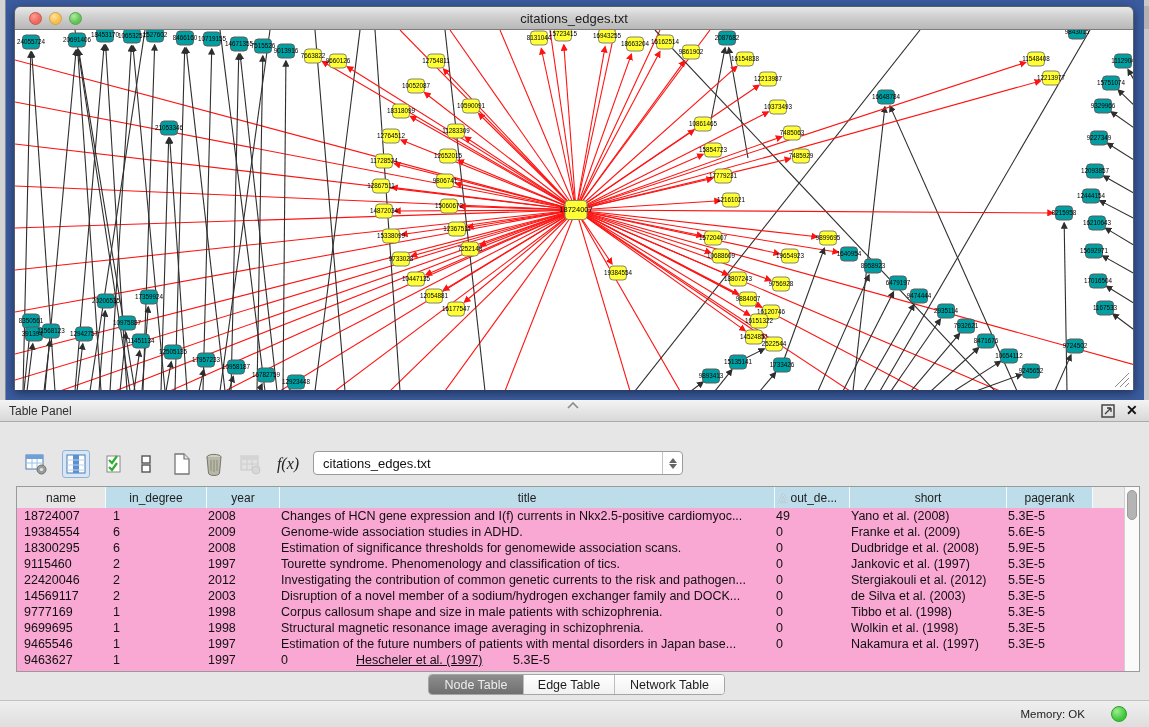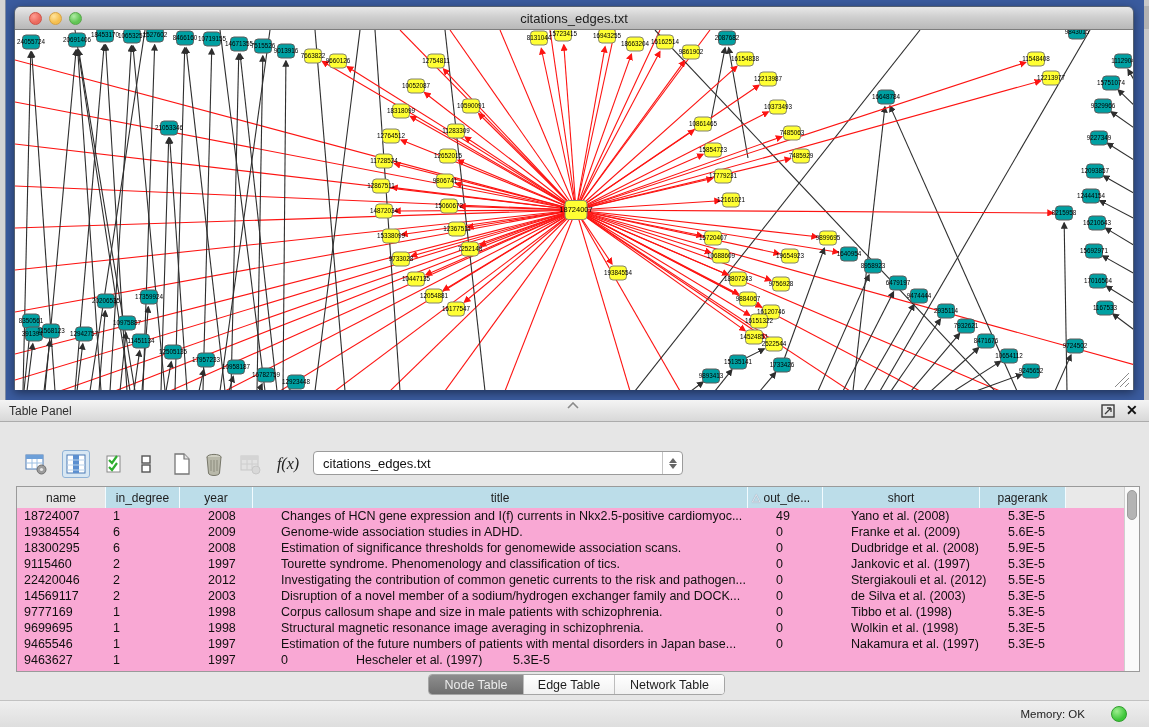--- a/index.html
+++ b/index.html
@@ -744,21 +744,21 @@
           <i class="dn"></i>
         </span>
     </div>
   </div>
 
   <div class="table-wrap">
     <div class="thead" id="thead">
         <div class="th gray" style="width: 89px;">
           <span>name</span>
         </div>
-        <div class="th" style="width: 74px;">
+        <div class="th" style="width: 101px;">
           <span>in_degree</span>
         </div>
         <div class="th" style="width: 73px;">
           <span>year</span>
         </div>
         <div class="th" style="width: 495px;">
           <span>title</span>
         </div>
         <div class="th" style="width: 75px; justify-content: flex-start; padding-left: 4px;">
           <span class="sortg">△</span>
@@ -852,21 +852,21 @@
           <div class="td" style="width: 495px;">Estimation of the future numbers of patients with mental disorders in Japan base...</div>
           <div class="td" style="width: 75px;">0</div>
           <div class="td" style="width: 157px;">Nakamura et al. (1997)</div>
           <div class="td" style="width: 86px;">5.3E-5</div>
         </div>
         <div class="tr">
           <div class="td" style="width: 89px;">9463627</div>
           <div class="td" style="width: 95px;">1</div>
           <div class="td" style="width: 73px;">1997</div>
           <div class="td" style="width: 75px;">0</div>
-          <div class="td" style="width: 157px;">Hescheler et al. (1997)</div>
+          <div class="td" style="width: 157px; text-decoration: underline;">Hescheler et al. (1997)</div>
           <div class="td" style="width: 86px;">5.3E-5</div>
         </div>
       </div>
     <div class="vscroll">
       <div class="vthumb"></div>
     </div>
   </div>
 
   <div class="tabs" id="tabs">
       <div class="tab active" style="width: 95px;">Node Table</div>

